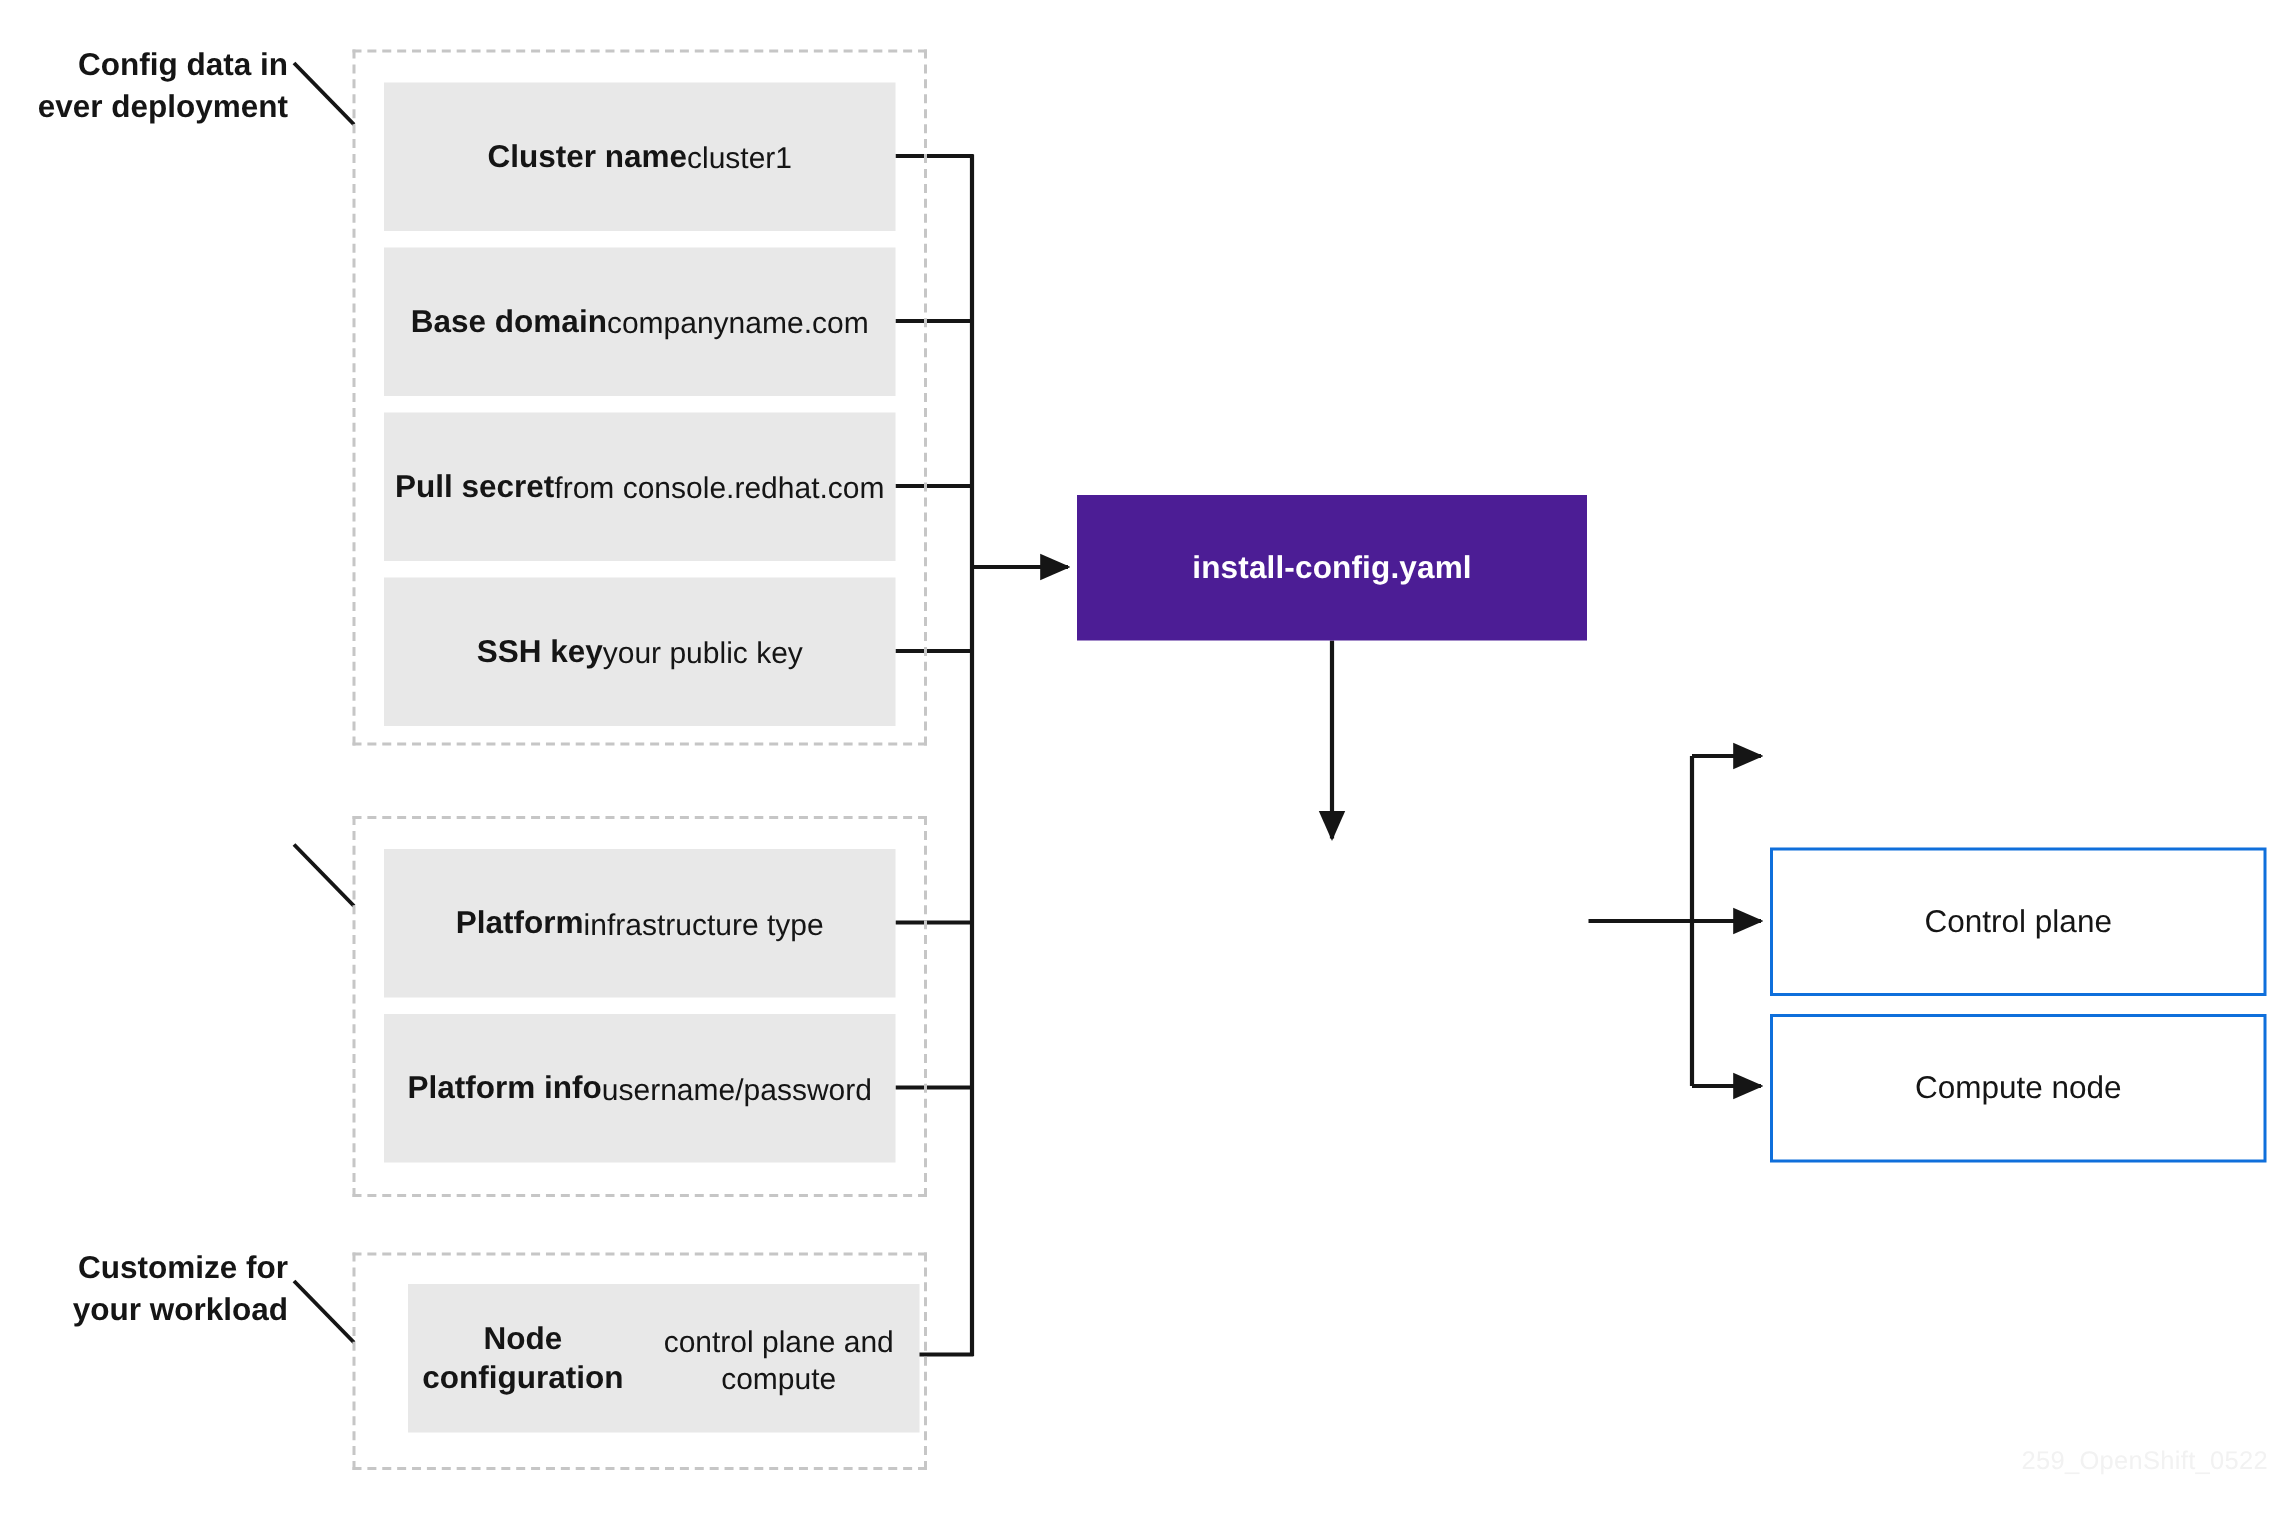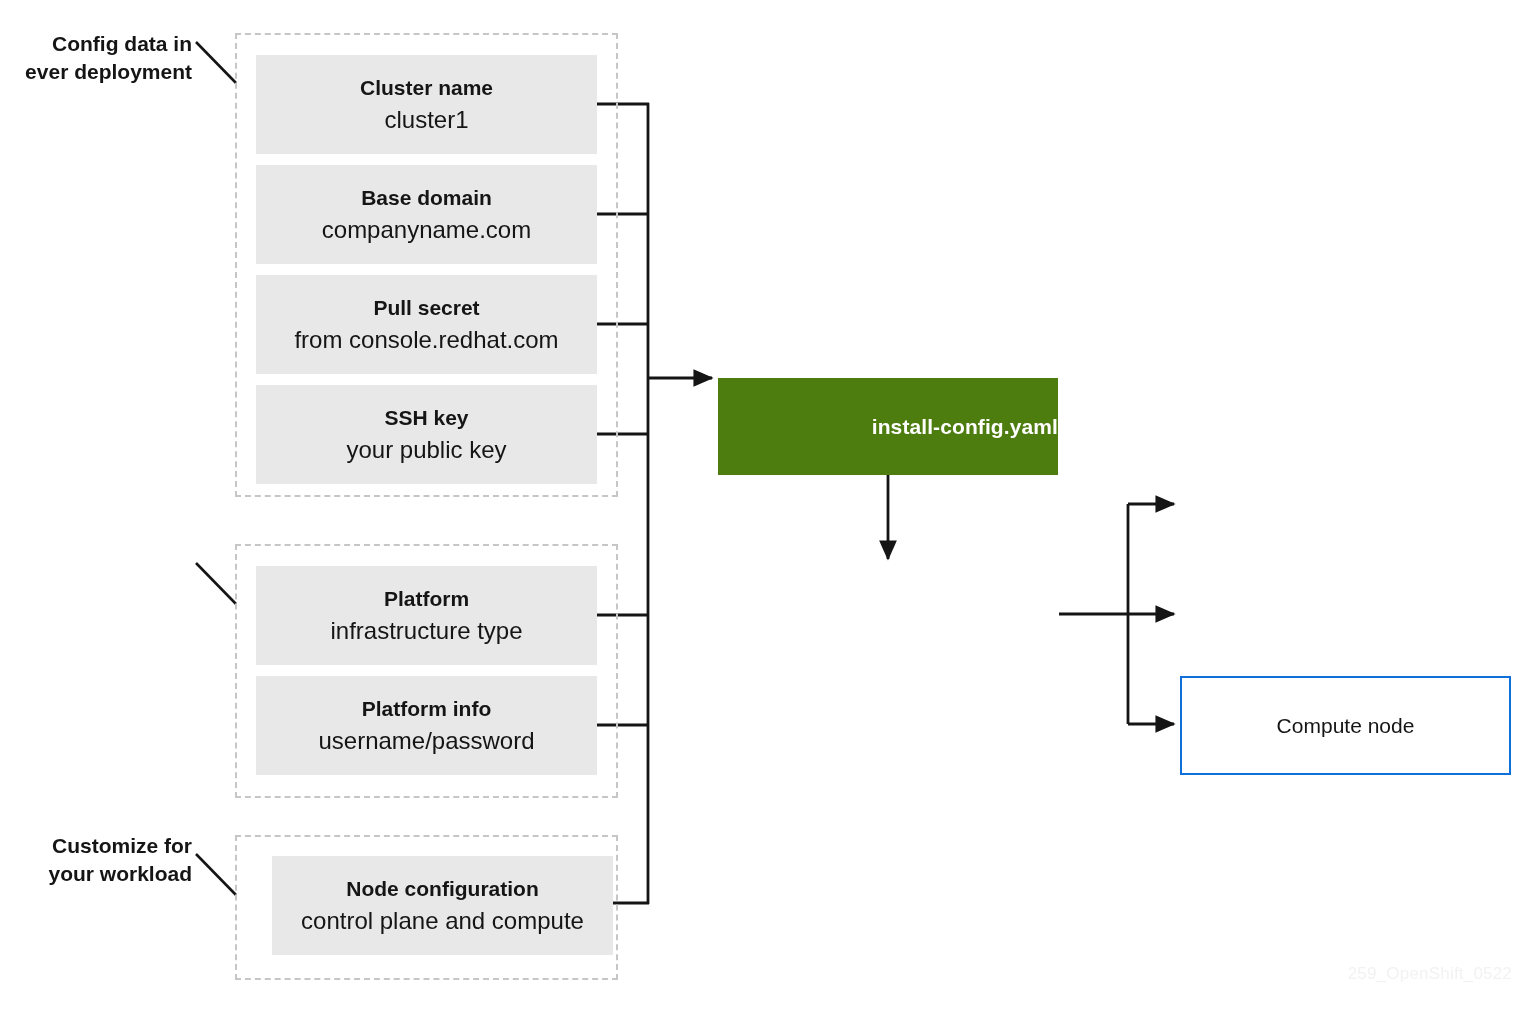--- a/index.html
+++ b/index.html
@@ -38,48 +38,47 @@
     box-sizing: border-box;
     background: transparent;
   }
 
   
   .config-card {
     position: absolute;
     background: #e8e8e8;
     box-sizing: border-box;
     display: flex;
-    flex-direction: column;
+    flex-direction: row;
     align-items: center;
     justify-content: center;
     text-align: center;
   }
   .config-card .card-title {
     font-size: 21px;
     font-weight: 700;
     color: #151515;
     line-height: 1.22;
   }
   .config-card .card-sub {
-    font-size: 24px;
+    font-size: 20px;
     font-weight: 400;
     color: #151515;
     line-height: 1.22;
     margin-top: 4px;
   }
 
   
   .blue-solid {
     position: absolute;
-    background: #4d7c0f;
+    background: #4c1d95;
     display: flex;
     align-items: center;
-    justify-content: flex-end;
-    box-sizing: border-box;
-    margin-top: 48px;
+    justify-content: center;
+    box-sizing: border-box;
   }
   .blue-solid .node-label {
     font-size: 21px;
     font-weight: 700;
     color: #ffffff;
     letter-spacing: 0.1px;
   }
 
   
   .blue-outline {
@@ -209,20 +208,23 @@
     <div class="card-title">Node configuration</div>
     <div class="card-sub">control plane and compute</div>
   </div>
 
   <div class="blue-solid" style="left:718px; top:330px; width:340px; height:97px;">
     <span class="node-label">install-config.yaml</span>
   </div>
 
 
 
+  <div class="blue-outline" style="left:1180px; top:565px; width:331px; height:99px;">
+    <span class="node-label">Control plane</span>
+  </div>
 
   <div class="blue-outline" style="left:1180px; top:676px; width:331px; height:99px;">
     <span class="node-label">Compute node</span>
   </div>
 
   <div class="watermark">259_OpenShift_0522</div>
 
 </div>
 
 </body></html>

